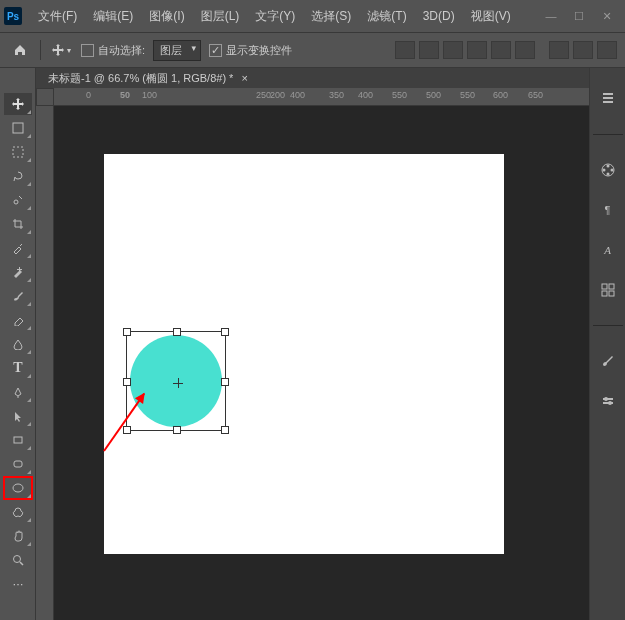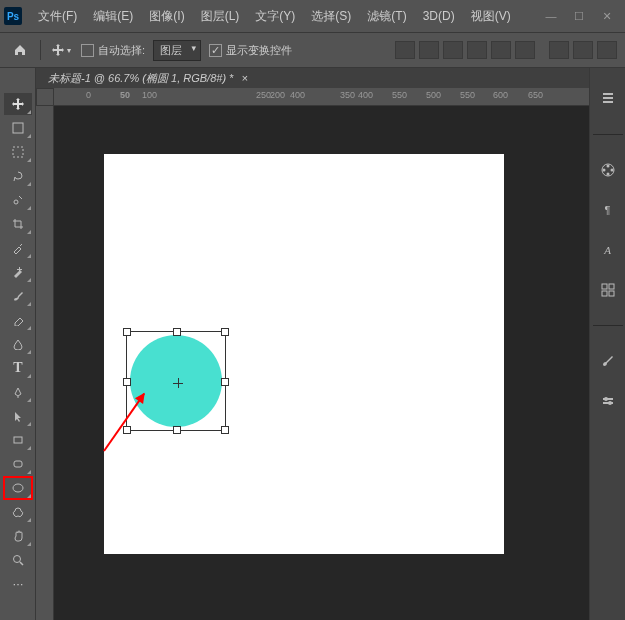--- a/index.html
+++ b/index.html
@@ -18,21 +18,21 @@
 .align-group { display: flex; gap: 4px; margin-left: auto; }
 .align-btn { width: 20px; height: 18px; background: #454545; border: 1px solid #3a3a3a; }
 .main-area { display: flex; height: 560px; }
 .left-toolbar { width: 36px; background: #535353; display: flex; flex-direction: column; padding-top: 24px; border-right: 1px solid #383838; }
 .tool { width: 28px; height: 22px; margin: 1px 4px; display: flex; align-items: center; justify-content: center; position: relative; color: #ccc; }
 .tool.active { background: #3f3f3f; }
 .tool.highlighted { outline: 2px solid #ff0000; outline-offset: -1px; }
 .tool-corner { position: absolute; bottom: 1px; right: 1px; width: 0; height: 0; border-right: 4px solid #999; border-top: 4px solid transparent; }
 .doc-area { flex: 1; display: flex; flex-direction: column; background: #2a2a2a; }
 .doc-tab-bar { height: 20px; background: #3f3f3f; display: flex; align-items: center; padding-left: 8px; font-size: 11px; }
-.doc-tab { padding: 0 4px; display: flex; align-items: center; gap: 8px; font-style: italic; }
+.doc-tab { padding: 0 4px; display: flex; align-items: center; gap: 8px; }
 .ruler-corner { width: 18px; height: 18px; background: #535353; border: 1px solid #383838; }
 .ruler-h-wrap { display: flex; }
 .ruler-h { flex: 1; height: 18px; background: #535353; position: relative; border-bottom: 1px solid #383838; overflow: hidden; }
 .ruler-tick { position: absolute; top: 2px; font-size: 9px; color: #999; }
 .canvas-wrap { flex: 1; display: flex; position: relative; }
 .ruler-v { width: 18px; background: #535353; border-right: 1px solid #383838; }
 .canvas-bg { flex: 1; background: #262626; position: relative; overflow: hidden; }
 .artboard { position: absolute; left: 50px; top: 48px; width: 400px; height: 400px; background: #fff; }
 .shape-circle { position: absolute; left: 26px; top: 181px; width: 92px; height: 92px; background: #48e0d0; border-radius: 50%; }
 .transform-box { position: absolute; left: 22px; top: 177px; width: 100px; height: 100px; border: 1px solid #333; }
@@ -238,21 +238,21 @@
     <div class="ruler-h-wrap">
       <div class="ruler-corner"></div>
       <div class="ruler-h" id="ruler-h">
           <span class="ruler-tick" style="left: 32px;">0</span>
           <span class="ruler-tick" style="left: 66px; font-weight: bold;">50</span>
           <span class="ruler-tick" style="left: 88px;">100</span>
           <span class="ruler-tick" style="left: 134px; margin-top: 24px;">150</span>
           <span class="ruler-tick" style="left: 168px; margin-left: 48px;">200</span>
           <span class="ruler-tick" style="left: 202px;">250</span>
           <span class="ruler-tick" style="left: 236px;">400</span>
-          <span class="ruler-tick" style="left: 286px;">350</span>
+          <span class="ruler-tick" style="left: 275px;">350</span>
           <span class="ruler-tick" style="left: 304px;">400</span>
           <span class="ruler-tick" style="left: 338px;">550</span>
           <span class="ruler-tick" style="left: 372px;">500</span>
           <span class="ruler-tick" style="left: 406px;">550</span>
           <span class="ruler-tick" style="left: 439px;">600</span>
           <span class="ruler-tick" style="left: 474px;">650</span>
         </div>
     </div>
     <div class="canvas-wrap">
       <div class="ruler-v"></div>

